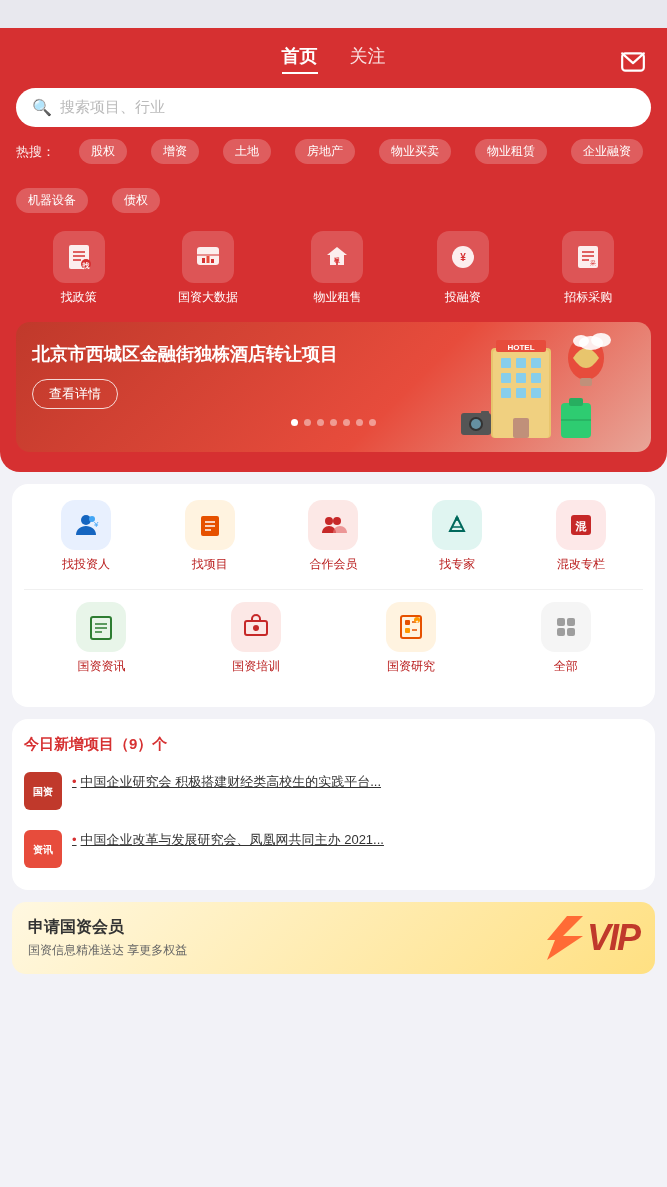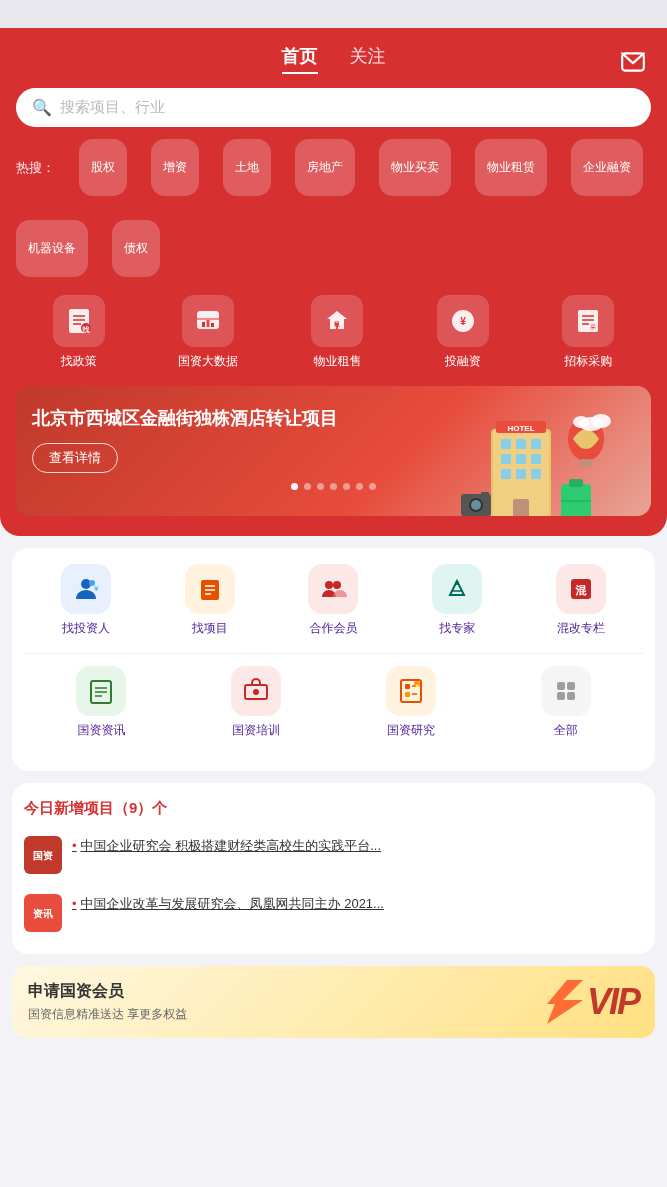--- a/index.html
+++ b/index.html
@@ -92,21 +92,21 @@
     }
     .hot-label {
       color: rgba(255,255,255,0.9);
       font-size: 13px;
       white-space: nowrap;
     }
     .hot-tag {
       background: rgba(255,255,255,0.22);
       color: #fff;
       border-radius: 14px;
-      padding: 20px 12px;
+      padding: 4px 12px;
       font-size: 12px;
       cursor: pointer;
     }
 
     
     .icon-menu {
       display: flex;
       justify-content: space-around;
       margin-bottom: 16px;
     }
@@ -160,21 +160,21 @@
       border-radius: 16px;
       padding: 5px 16px;
       font-size: 13px;
       cursor: pointer;
       position: relative;
       z-index: 2;
     }
     .banner-illustration {
       position: absolute;
       right: 10px;
-      top: 23px;
+      top: 6px;
       width: 220px;
       height: 120px;
     }
     .banner-dots {
       display: flex;
       justify-content: center;
       gap: 6px;
       margin-top: 10px;
     }
     .dot {
@@ -221,21 +221,21 @@
     .icon-circle.blue { background: #e8f0fe; }
     .icon-circle.orange { background: #fff3e0; }
     .icon-circle.red { background: #fce8e6; }
     .icon-circle.teal { background: #e0f5f1; }
     .icon-circle.pink { background: #fde0dc; }
     .icon-circle.green { background: #e8f5e9; }
     .icon-circle.dark-red { background: #fde0dc; }
     .icon-circle.gray { background: #f5f5f5; }
     .icon-grid-label {
       font-size: 12px;
-      color: #4c1d95;
+      color: #b91c1c;
       text-align: center;
     }
 
     .divider-line {
       border: none;
       border-top: 1px solid #f0f0f0;
       margin: 4px 0 12px;
     }
 
     

